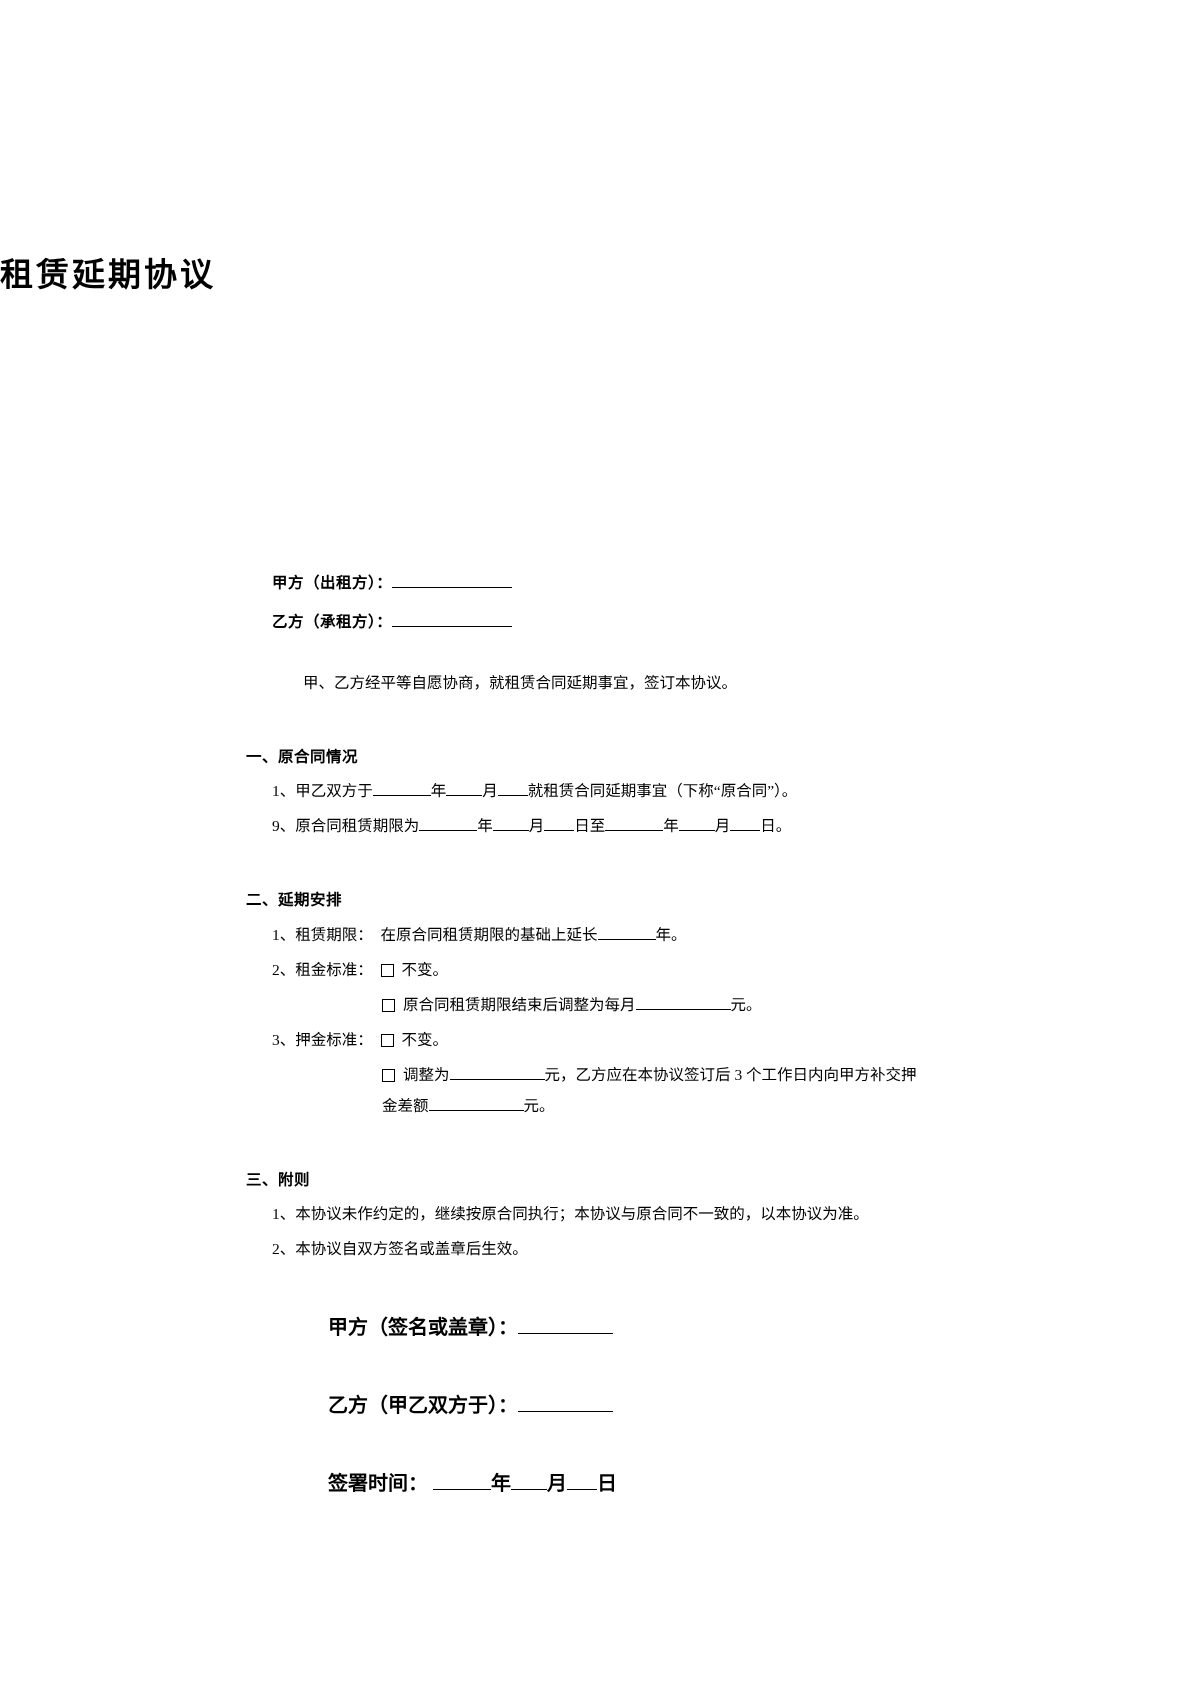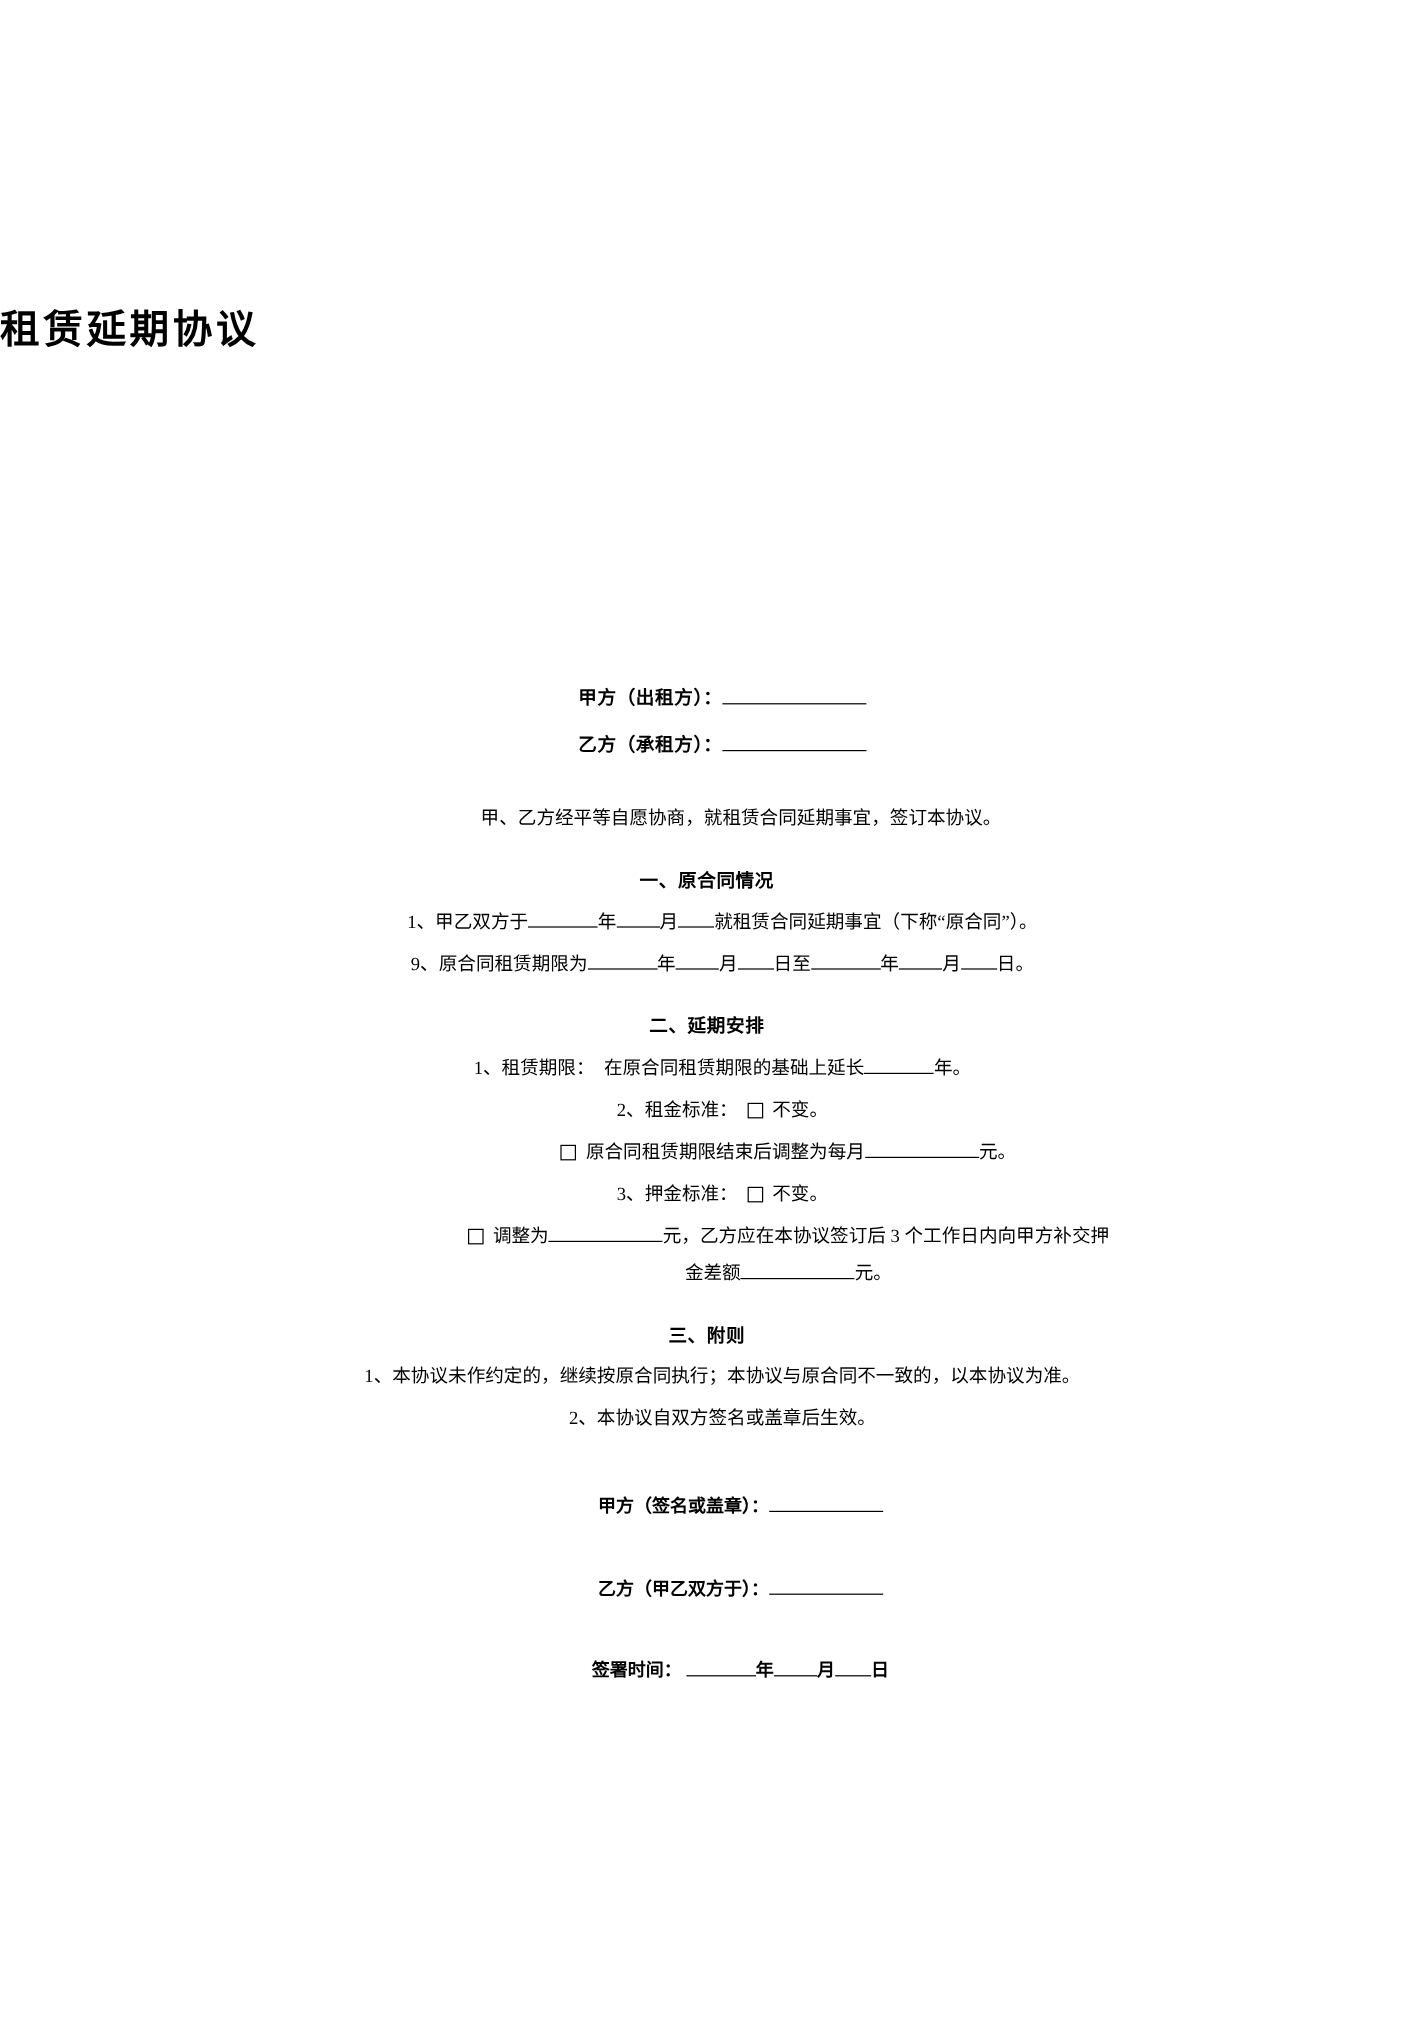--- a/index.html
+++ b/index.html
@@ -31,21 +31,20 @@
     margin-bottom: 0;
     font-family: "DejaVu Serif", "Liberation Serif", serif;
   }
   .content {
     position: absolute;
     left: 272px;
     top: 320px;
     width: 660px;
     font-size: 15.5px;
     line-height: 1.9;
-    text-align: center;
   }
   .party-line {
     font-weight: bold;
     font-size: 15.5px;
     margin: 0 0 10px 0;
     letter-spacing: 0.5px;
   }
   .blank {
     display: inline-block;
     border-bottom: 1px solid #000;
@@ -56,21 +55,21 @@
   .b-60  { width: 58px; }
   .b-38  { width: 36px; }
   .b-30  { width: 30px; }
   .intro {
     margin: 30px 0 0 0;
     text-indent: 2em;
     font-size: 15.5px;
     line-height: 2;
   }
   .section {
-    margin-top: 22px;
+    margin-top: 44px;
   }
   .section-head {
     font-weight: bold;
     font-size: 15.5px;
     margin: 0 0 4px -26px;
     letter-spacing: 0.5px;
   }
   .item {
     margin: 0 0 4px 0;
     padding-left: 22px;
@@ -90,22 +89,22 @@
     width: 11px;
     height: 11px;
     border: 1px solid #000;
     margin-right: 8px;
     vertical-align: middle;
     position: relative;
     top: -1px;
   }
   .sig {
     font-weight: bold;
-    font-size: 15px;
-    margin: 0;
+    font-size: 20px;
+    margin: 16px;
     text-indent: 2em;
   }
   .sig-block { margin-top: 44px; }
   .sig-block2 { margin-top: 40px; }
   .sig-block3 { margin-top: 40px; }
 </style>
 </head>
 <body>
 
 <div class="page">

